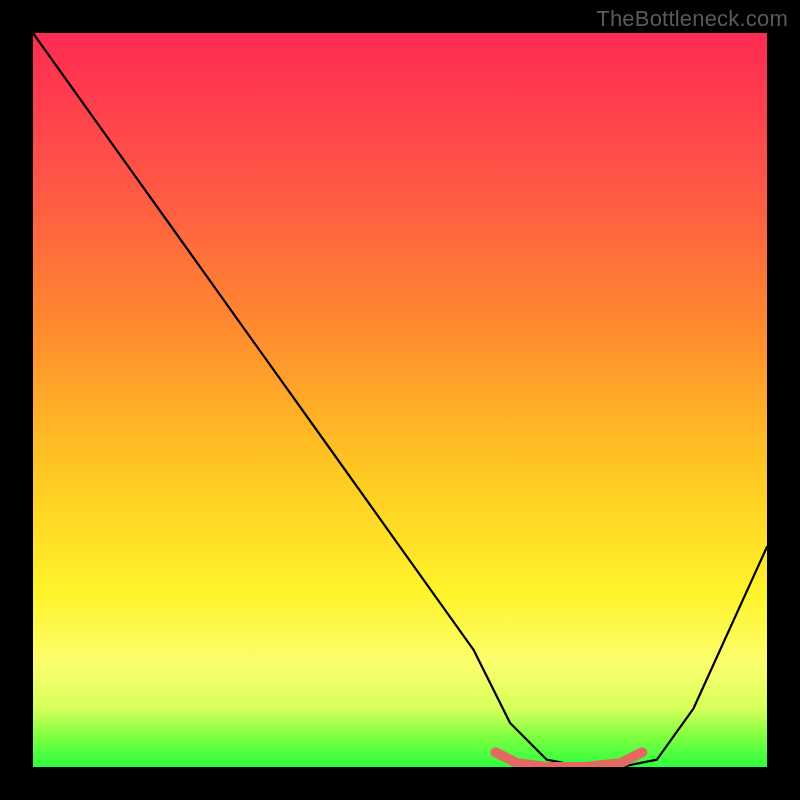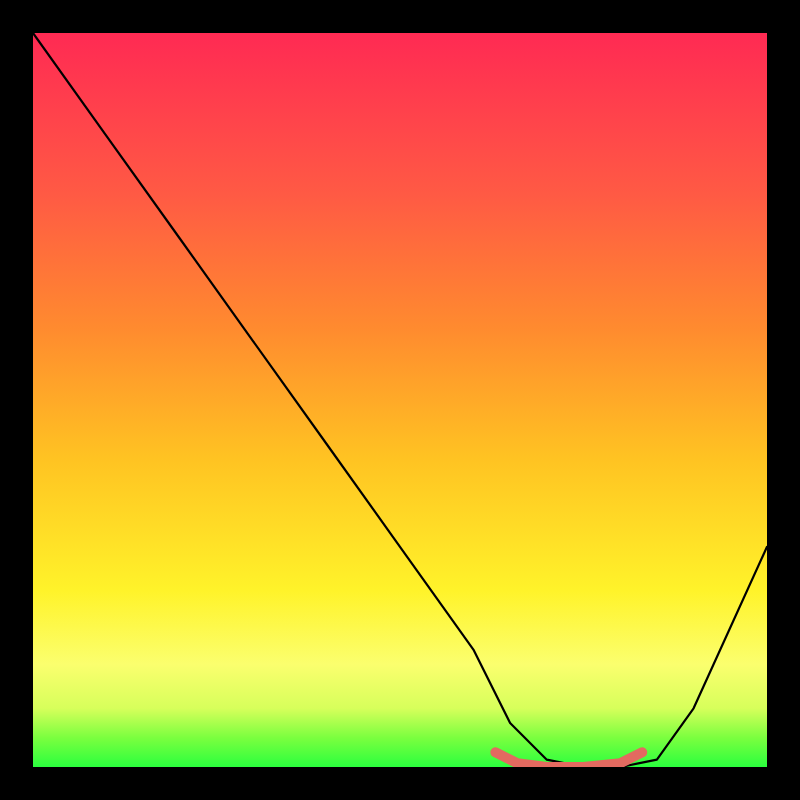--- a/index.html
+++ b/index.html
@@ -57,20 +57,21 @@
     inset: 0;
     width: 100%;
     height: 100%;
   }
 </style>
 </head>
 <body>
 
 <div class="frame">
 
+  <div class="watermark">TheBottleneck.com</div>
 
   <div class="plot-area">
     <div class="gradient-bg"></div>
 
     <svg class="curve" viewBox="0 0 734 734" preserveAspectRatio="none">
 
       <path fill="none" stroke="#000000" stroke-width="2.2" stroke-linecap="round" stroke-linejoin="round" d="M0.0 0.0 L73.4 102.8 L146.8 205.5 L220.2 308.3 L293.6 411.0 L367.0 513.8 L440.4 616.6 L477.1 690.0 L513.8 726.7 L550.5 734.0 L587.2 734.0 L623.9 726.7 L660.6 675.3 L734.0 513.8"></path>
 
       <path fill="none" stroke="#e36a60" stroke-width="10" stroke-linecap="round" stroke-linejoin="round" d="M462.4 719.3 L484.4 730.3 L513.8 734.0 L550.5 734.0 L587.2 730.3 L609.2 719.3"></path>
     </svg>

